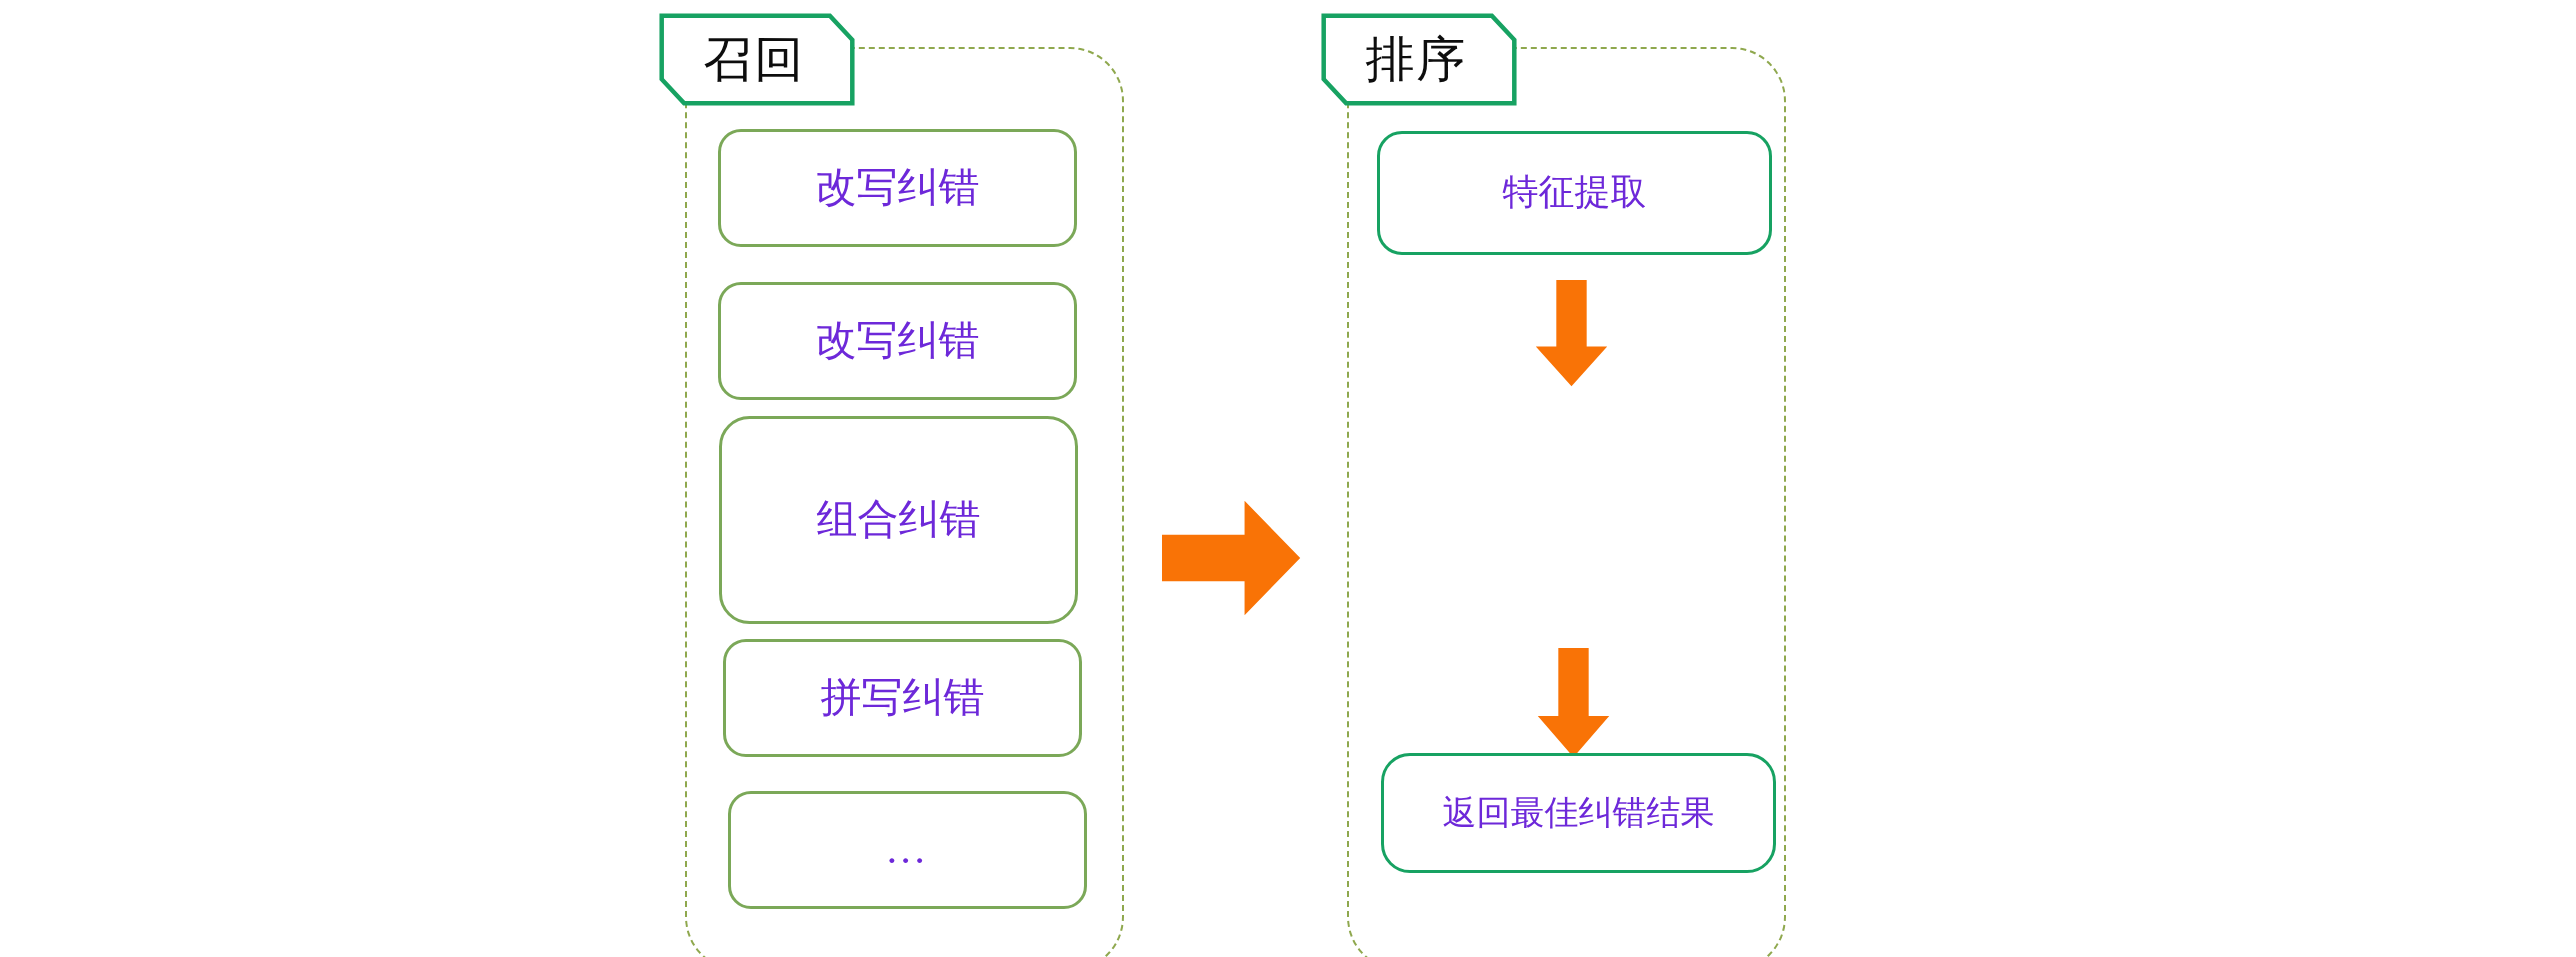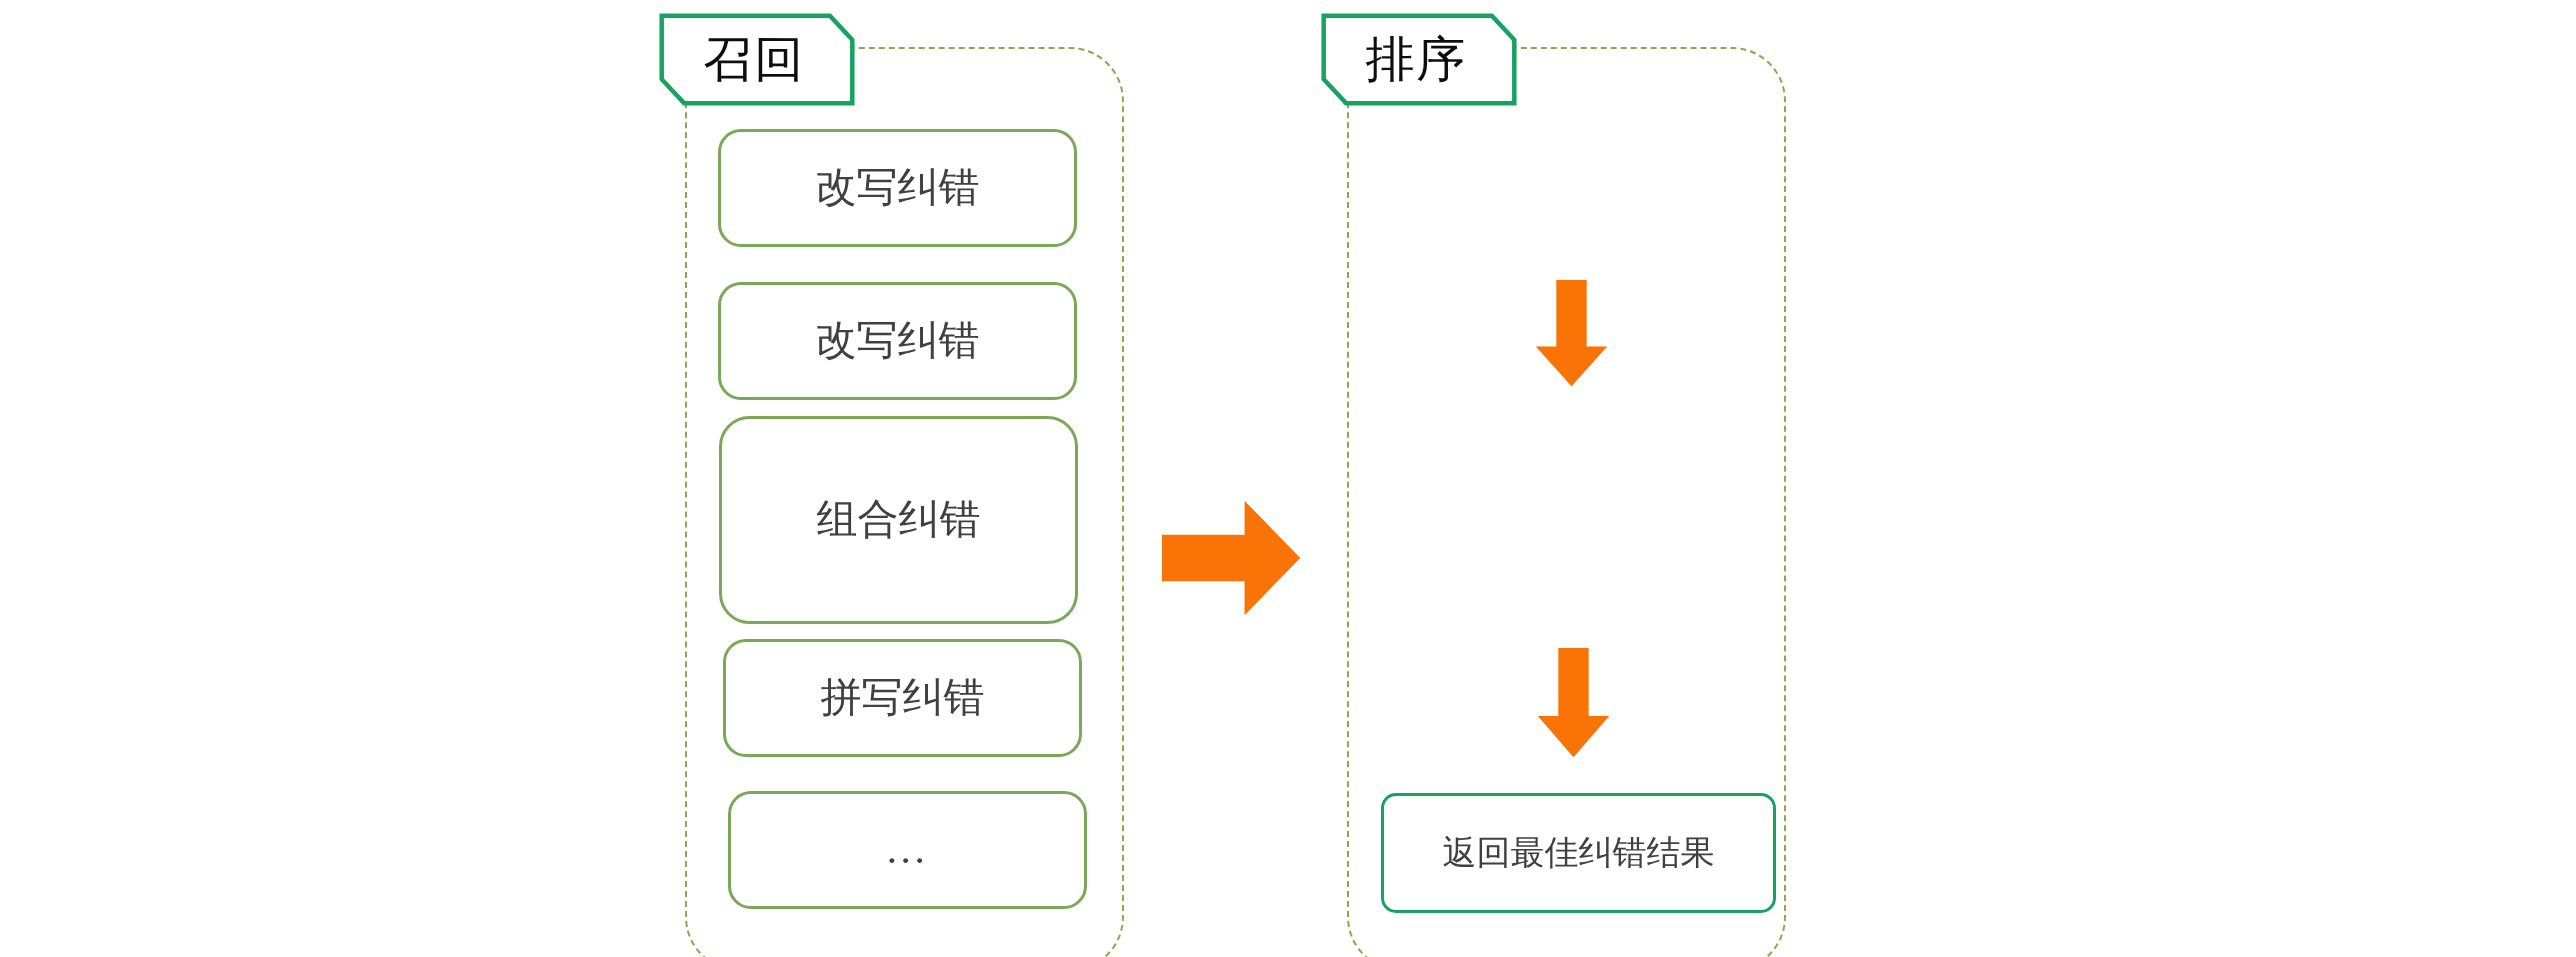--- a/index.html
+++ b/index.html
@@ -77,37 +77,37 @@
 
   
   .box {
     position: absolute;
     box-sizing: border-box;
     background: #ffffff;
     display: flex;
     align-items: center;
     justify-content: center;
     text-align: center;
-    color: #404040;
+    color: #6d28d9;
     line-height: 1.15;
   }
   .box.olive  { border: 3.6px solid #7BA858; }
   .box.emerald{ border: 3.6px solid #17A262; }
 
   
   #box-rewrite  { left: 718px;  top: 129px; width: 359px; height: 118px; border-radius: 23px; font-size: 41px; }
   #box-pinyin   { left: 718px;  top: 282px; width: 359px; height: 118px; border-radius: 23px; font-size: 41px; }
   #box-combine  { left: 719px;  top: 416px; width: 359px; height: 208px; border-radius: 30.5px; font-size: 41px; }
   #box-spelling { left: 723px;  top: 639px; width: 359px; height: 118px; border-radius: 23px; font-size: 41px; }
   #box-ellipsis { left: 728px;  top: 791px; width: 359px; height: 118px; border-radius: 23px; font-size: 41px; letter-spacing: 3.6px; }
 
   
   #box-feature  { left: 1377px; top: 131px; width: 395px; height: 124px; border-radius: 25px; font-size: 36px; }
   #box-model    { left: 1379px; top: 395px; width: 395px; height: 224px; border-radius: 36px; font-size: 47px; }
-  #box-result   { left: 1381px; top: 793px; width: 395px; height: 120px; border-radius: 15px; font-size: 34px; }
+  #box-result   { left: 1381px; top: 753px; width: 395px; height: 120px; border-radius: 29px; font-size: 34px; }
 
   
   .arrow {
     position: absolute;
   }
   .arrow svg { display: block; width: 100%; height: 100%; }
 
   #arrow-stage { left: 1162px; top: 499px; width: 140px; height: 118px; }
   #arrow-down-1 { left: 1534px; top: 280px; width: 75px; height: 108px; }
   #arrow-down-2 { left: 1536px; top: 648px; width: 75px; height: 111px; }
@@ -144,20 +144,21 @@
 
   <div class="panel" id="panel-rank"></div>
 
   <div class="banner" id="banner-rank">
     <svg viewBox="0 0 218 104" preserveAspectRatio="none">
       <polygon points="3,3 190,3 215,30 215,101 28,101 3,74" fill="#ffffff" stroke="#17A262" stroke-width="5" stroke-linejoin="miter"></polygon>
     </svg>
     <div class="banner-label">排序</div>
   </div>
 
+  <div class="box emerald" id="box-feature">特征提取</div>
 
   <div class="arrow" id="arrow-down-1">
     <svg viewBox="0 0 84 120" preserveAspectRatio="none">
       <polygon points="25,0 59,0 59,74 82,74 42,118 2,74 25,74" fill="#F97306"></polygon>
     </svg>
   </div>
 
 
   <div class="arrow" id="arrow-down-2">
     <svg viewBox="0 0 84 124" preserveAspectRatio="none">

